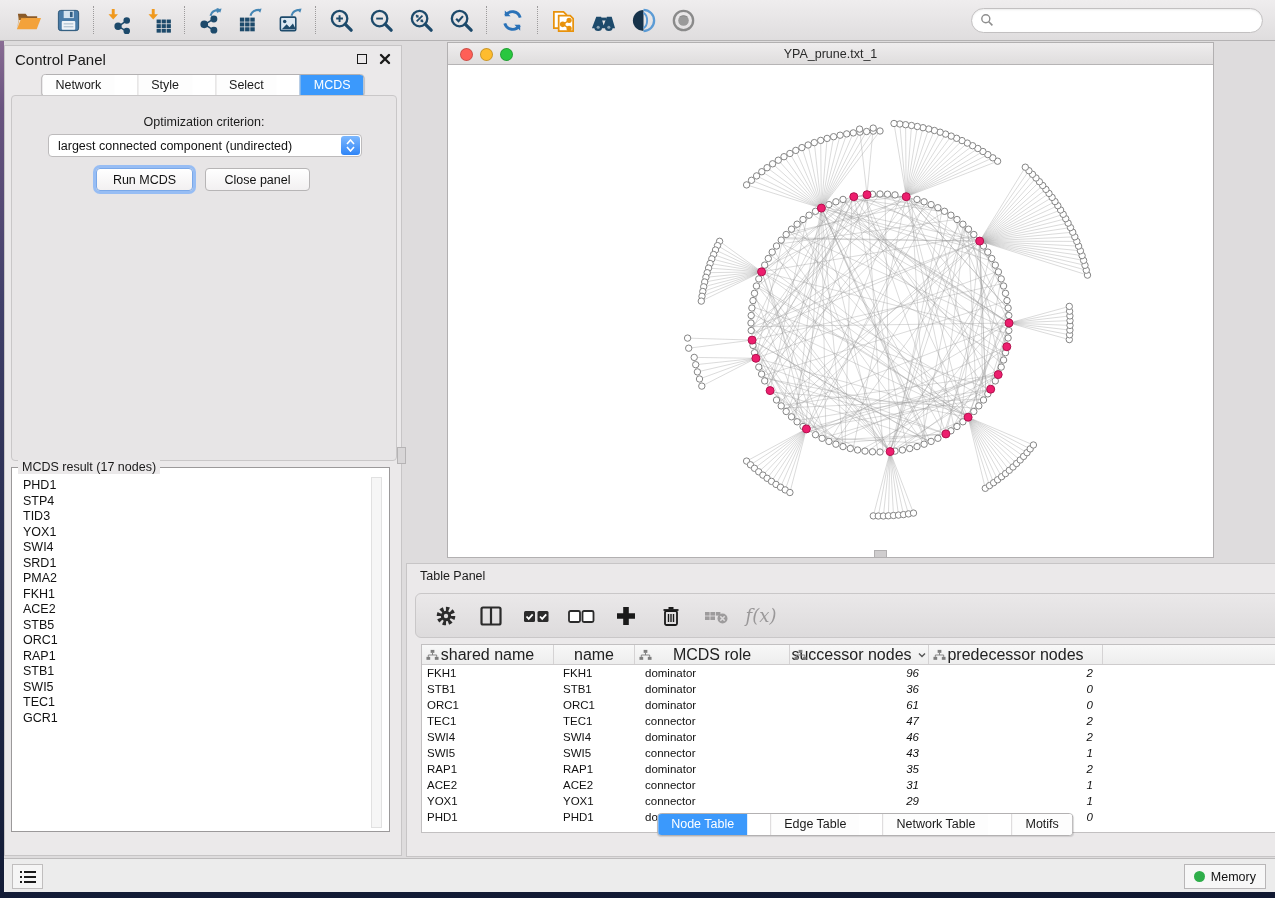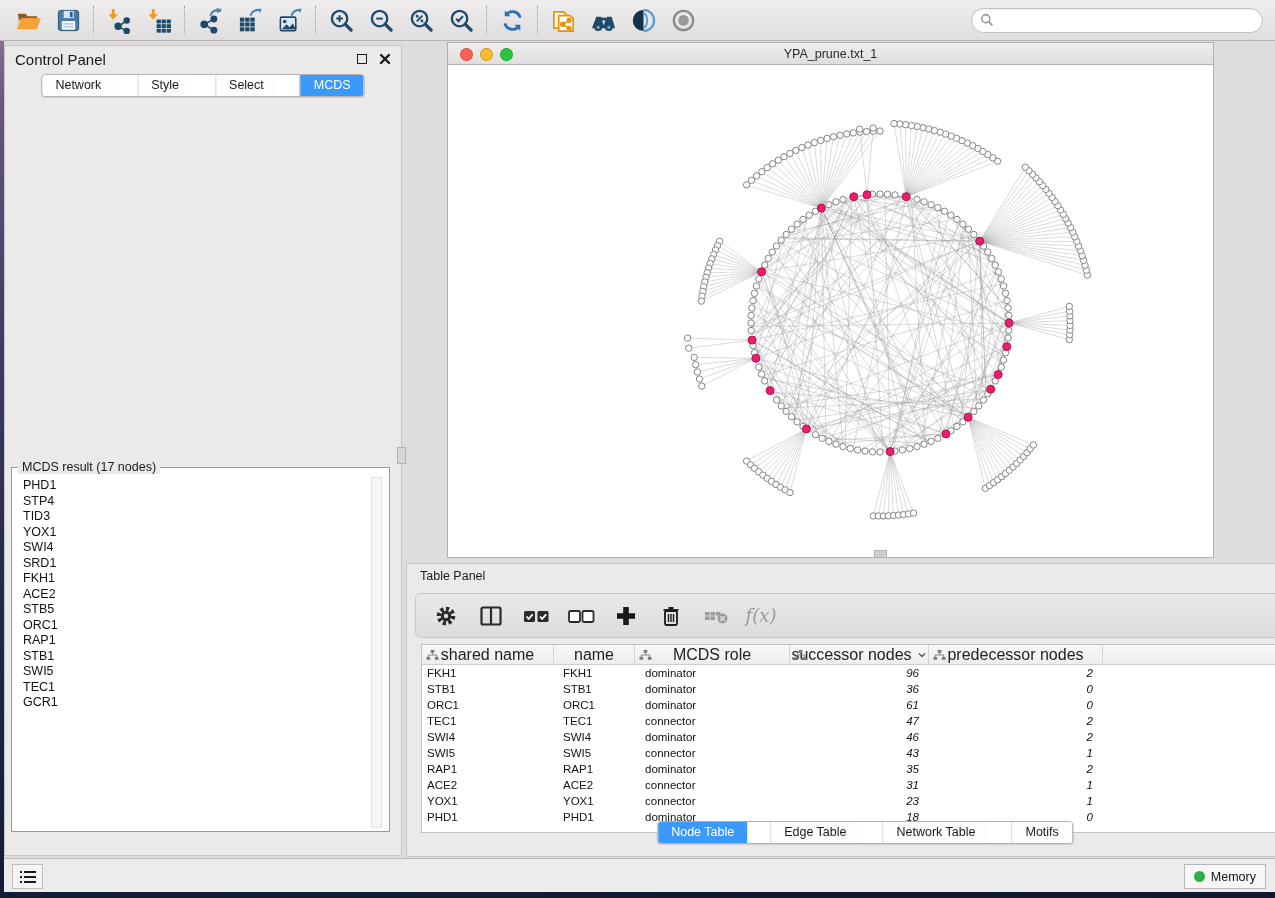--- a/index.html
+++ b/index.html
@@ -80,21 +80,21 @@
   .tree-ico rect { fill:#7d7d7d; }
   .sort-ico { margin-left:5px; }
   .th-fill { flex:1; border-right:0; }
   .tr { display:flex; height:16px; align-items:center; }
   .td { font-size:11.5px; color:#111; white-space:nowrap; overflow:hidden; }
   .c0 { width:132px; } .c1 { width:81px; } .c2 { width:155px; } .c3 { width:139px; } .c4 { width:174px; }
   .td.c0 { padding-left:5px; } .td.c1 { padding-left:9px; } .td.c2 { padding-left:10px; }
   .td.c3,.td.c4 { text-align:right; padding-right:10px;font-style:italic; }
   .tbl-scroll { position:absolute; right:0; top:21px; bottom:0; width:11px; background:#f3f3f3; border-left:1px solid #ddd; }
   .tbl-thumb { position:absolute; left:1px; right:1px; top:2px; height:78px; border-radius:5px; background:#c3c3c3; }
-  .tp-tabs-wrap { position:absolute; left:50%; bottom:12px; transform:translateX(-50%);margin-top:8px; }
+  .tp-tabs-wrap { position:absolute; left:50%; bottom:20px; transform:translateX(-50%);margin-top:8px; }
 
   
   .status-bar { position:absolute; left:4px; top:858px; width:1271px; height:34px; background:#ececec; border-top:1px solid #bdbbbc; }
   .list-btn { position:absolute; left:8px; top:5px; width:31px; height:25px; background:#f5f5f5; border:1px solid #c0bebe; display:flex; align-items:center; justify-content:center; }
   .memory-btn { position:absolute; right:9px; top:5px; height:25px; padding:0 9px; background:#f7f7f7; border:1px solid #b8b6b7;
     display:flex; align-items:center; gap:6px; font-size:12.5px; color:#111; }
   .mem-dot { width:11px; height:11px; border-radius:50%; background:#2fae4a; }
 
   .splitter-v { position:absolute; left:397px; top:447px; width:9px; height:17px; background:#d8d6d7; border:1px solid #b5b3b4; }
 </style>
@@ -292,30 +292,47 @@
     </div>
     <div class="cp-tabs-wrap">
         <div class="segbar">
           <div class="seg">Network</div>
           <div class="seg">Style</div>
           <div class="seg">Select</div>
           <div class="seg seg-active">MCDS</div>
         </div>
       </div>
 
+    <div class="cp-inner">
+      <div class="opt-label">Optimization criterion:</div>
+      <div class="opt-select">
+        <span>largest connected component (undirected)</span>
+        <span class="opt-stepper">
+          <svg width="9" height="6" viewBox="0 0 9 6">
+              <path d="M1 5l3.5-4L8 5" fill="none" stroke="#fff" stroke-width="1.6"></path>
+            </svg>
+          <svg width="9" height="6" viewBox="0 0 9 6">
+              <path d="M1 1l3.5 4L8 1" fill="none" stroke="#fff" stroke-width="1.6"></path>
+            </svg>
+        </span>
+      </div>
+      <button class="cp-btn btn-run">Run MCDS</button>
+      <button class="cp-btn btn-close-panel">Close panel</button>
+    </div>
 
     <fieldset class="mcds-fieldset">
       <legend>MCDS result (17 nodes)</legend>
       <div class="mcds-list">
           <div class="mcds-item">PHD1</div>
           <div class="mcds-item">STP4</div>
           <div class="mcds-item">TID3</div>
           <div class="mcds-item">YOX1</div>
           <div class="mcds-item">SWI4</div>
           <div class="mcds-item">SRD1</div>
+          <div class="mcds-item">PMA2</div>
           <div class="mcds-item">FKH1</div>
           <div class="mcds-item">ACE2</div>
           <div class="mcds-item">STB5</div>
           <div class="mcds-item">ORC1</div>
           <div class="mcds-item">RAP1</div>
           <div class="mcds-item">STB1</div>
           <div class="mcds-item">SWI5</div>
           <div class="mcds-item">TEC1</div>
           <div class="mcds-item">GCR1</div>
         </div>
@@ -1107,21 +1124,21 @@
             <div class="td c0">ACE2</div>
             <div class="td c1">ACE2</div>
             <div class="td c2">connector</div>
             <div class="td c3">31</div>
             <div class="td c4">1</div>
           </div>
           <div class="tr">
             <div class="td c0">YOX1</div>
             <div class="td c1">YOX1</div>
             <div class="td c2">connector</div>
-            <div class="td c3">23</div>
+            <div class="td c3">29</div>
             <div class="td c4">1</div>
           </div>
           <div class="tr">
             <div class="td c0">PHD1</div>
             <div class="td c1">PHD1</div>
             <div class="td c2">dominator</div>
             <div class="td c3">18</div>
             <div class="td c4">0</div>
           </div>
         </div>

